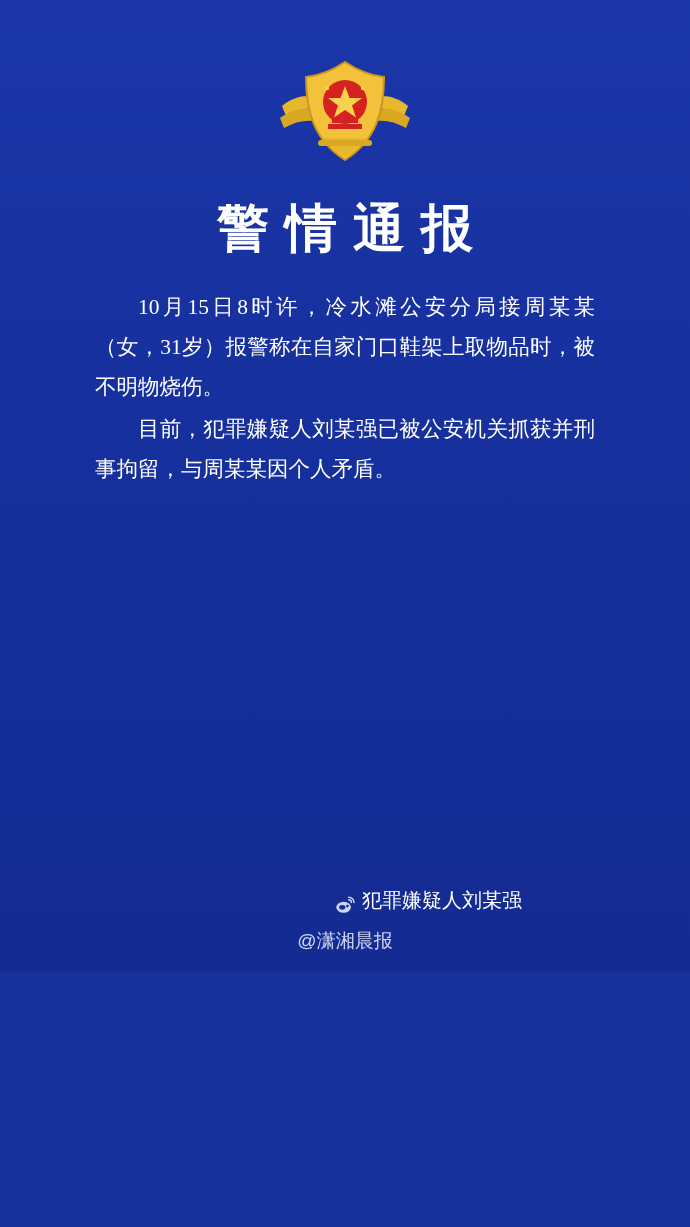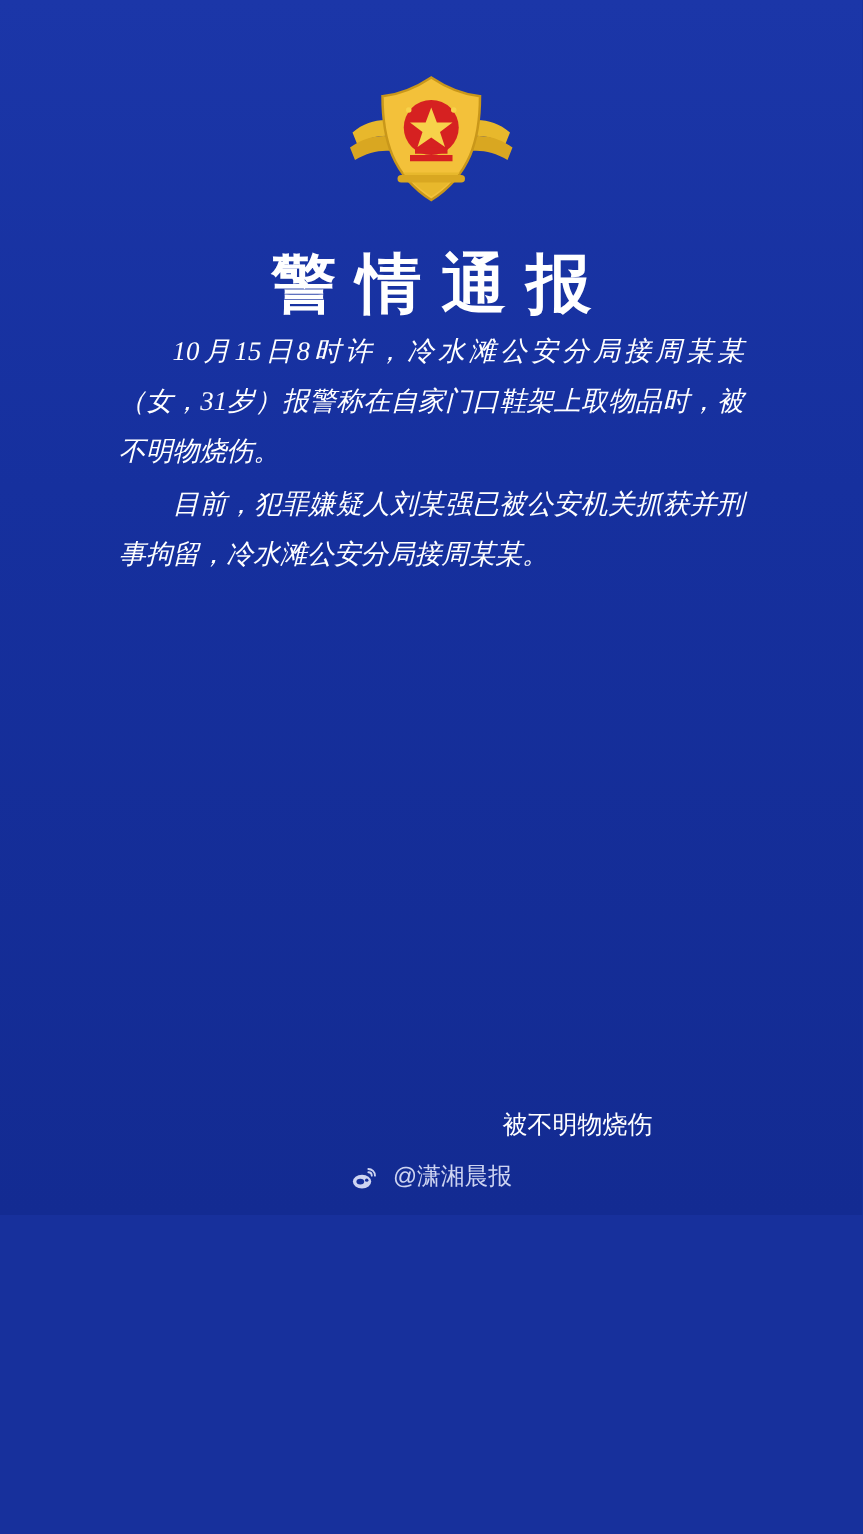--- a/index.html
+++ b/index.html
@@ -48,27 +48,27 @@
     letter-spacing: 16px;
     text-indent: 16px;
     line-height: 1.25;
     font-family: "Liberation Serif", "DejaVu Serif", serif;
     color: #ffffff;
     text-align: center;
   }
 
   
   .body-text {
+    margin-top: 26px;
     width: 500px;
     font-size: 21.5px;
     line-height: 40px;
     text-align: justify;
     text-justify: inter-ideograph;
     color: #ffffff;
-    font-style: italic;
   }
   .body-text p {
     margin: 0 0 2px 0;
     text-indent: 2em;
   }
 
   
   .signature {
     position: absolute;
     right: 168px;
@@ -82,24 +82,25 @@
     white-space: nowrap;
   }
 
   
   .footer {
     position: absolute;
     left: 0;
     right: 0;
     bottom: 18px;
     display: flex;
-    align-items: flex-end;
+    align-items: center;
     justify-content: center;
     gap: 12px;
     opacity: 0.88;
+    flex-direction: column;
   }
   .weibo-icon {
     width: 22px;
     height: 22px;
     display: block;
   }
   .footer-label {
     font-size: 19px;
     color: #e8ecff;
     font-family: "Liberation Sans", sans-serif;
@@ -134,25 +135,25 @@
       <path d="M52 86 C62 96 70 102 75 105 C80 102 88 96 98 86 Z" fill="#e8b82c"></path>
 
       <rect x="48" y="88" width="54" height="6" rx="3" fill="#d9a721"></rect>
     </svg>
   </div>
 
   <div class="title">警情通报</div>
 
   <div class="body-text">
     <p>10月15日8时许，冷水滩公安分局接周某某（女，31岁）报警称在自家门口鞋架上取物品时，被不明物烧伤。</p>
-    <p>目前，犯罪嫌疑人刘某强已被公安机关抓获并刑事拘留，冷水滩公安分局接周某某。</p>
+    <p>目前，犯罪嫌疑人刘某强已被公安机关抓获并刑事拘留，与周某某因个人矛盾。</p>
   </div>
 
   <div class="signature">
-    <div>被不明物烧伤</div>
+    <div>犯罪嫌疑人刘某强</div>
   </div>
 
   <div class="footer">
     <svg class="weibo-icon" viewBox="0 0 24 24" xmlns="http://www.w3.org/2000/svg">
       <ellipse cx="10.5" cy="14.5" rx="8" ry="6" fill="#e8ecff"></ellipse>
       <ellipse cx="9" cy="14.5" rx="3.4" ry="2.6" fill="#17309c"></ellipse>
       <circle cx="14.6" cy="13.2" r="1.5" fill="#17309c"></circle>
       <path d="M16 3.5c3.2 0 5.8 2.6 5.8 5.8" fill="none" stroke="#e8ecff" stroke-width="1.6" stroke-linecap="round"></path>
       <path d="M16 6.3c1.7 0 3 1.3 3 3" fill="none" stroke="#e8ecff" stroke-width="1.6" stroke-linecap="round"></path>
     </svg>

